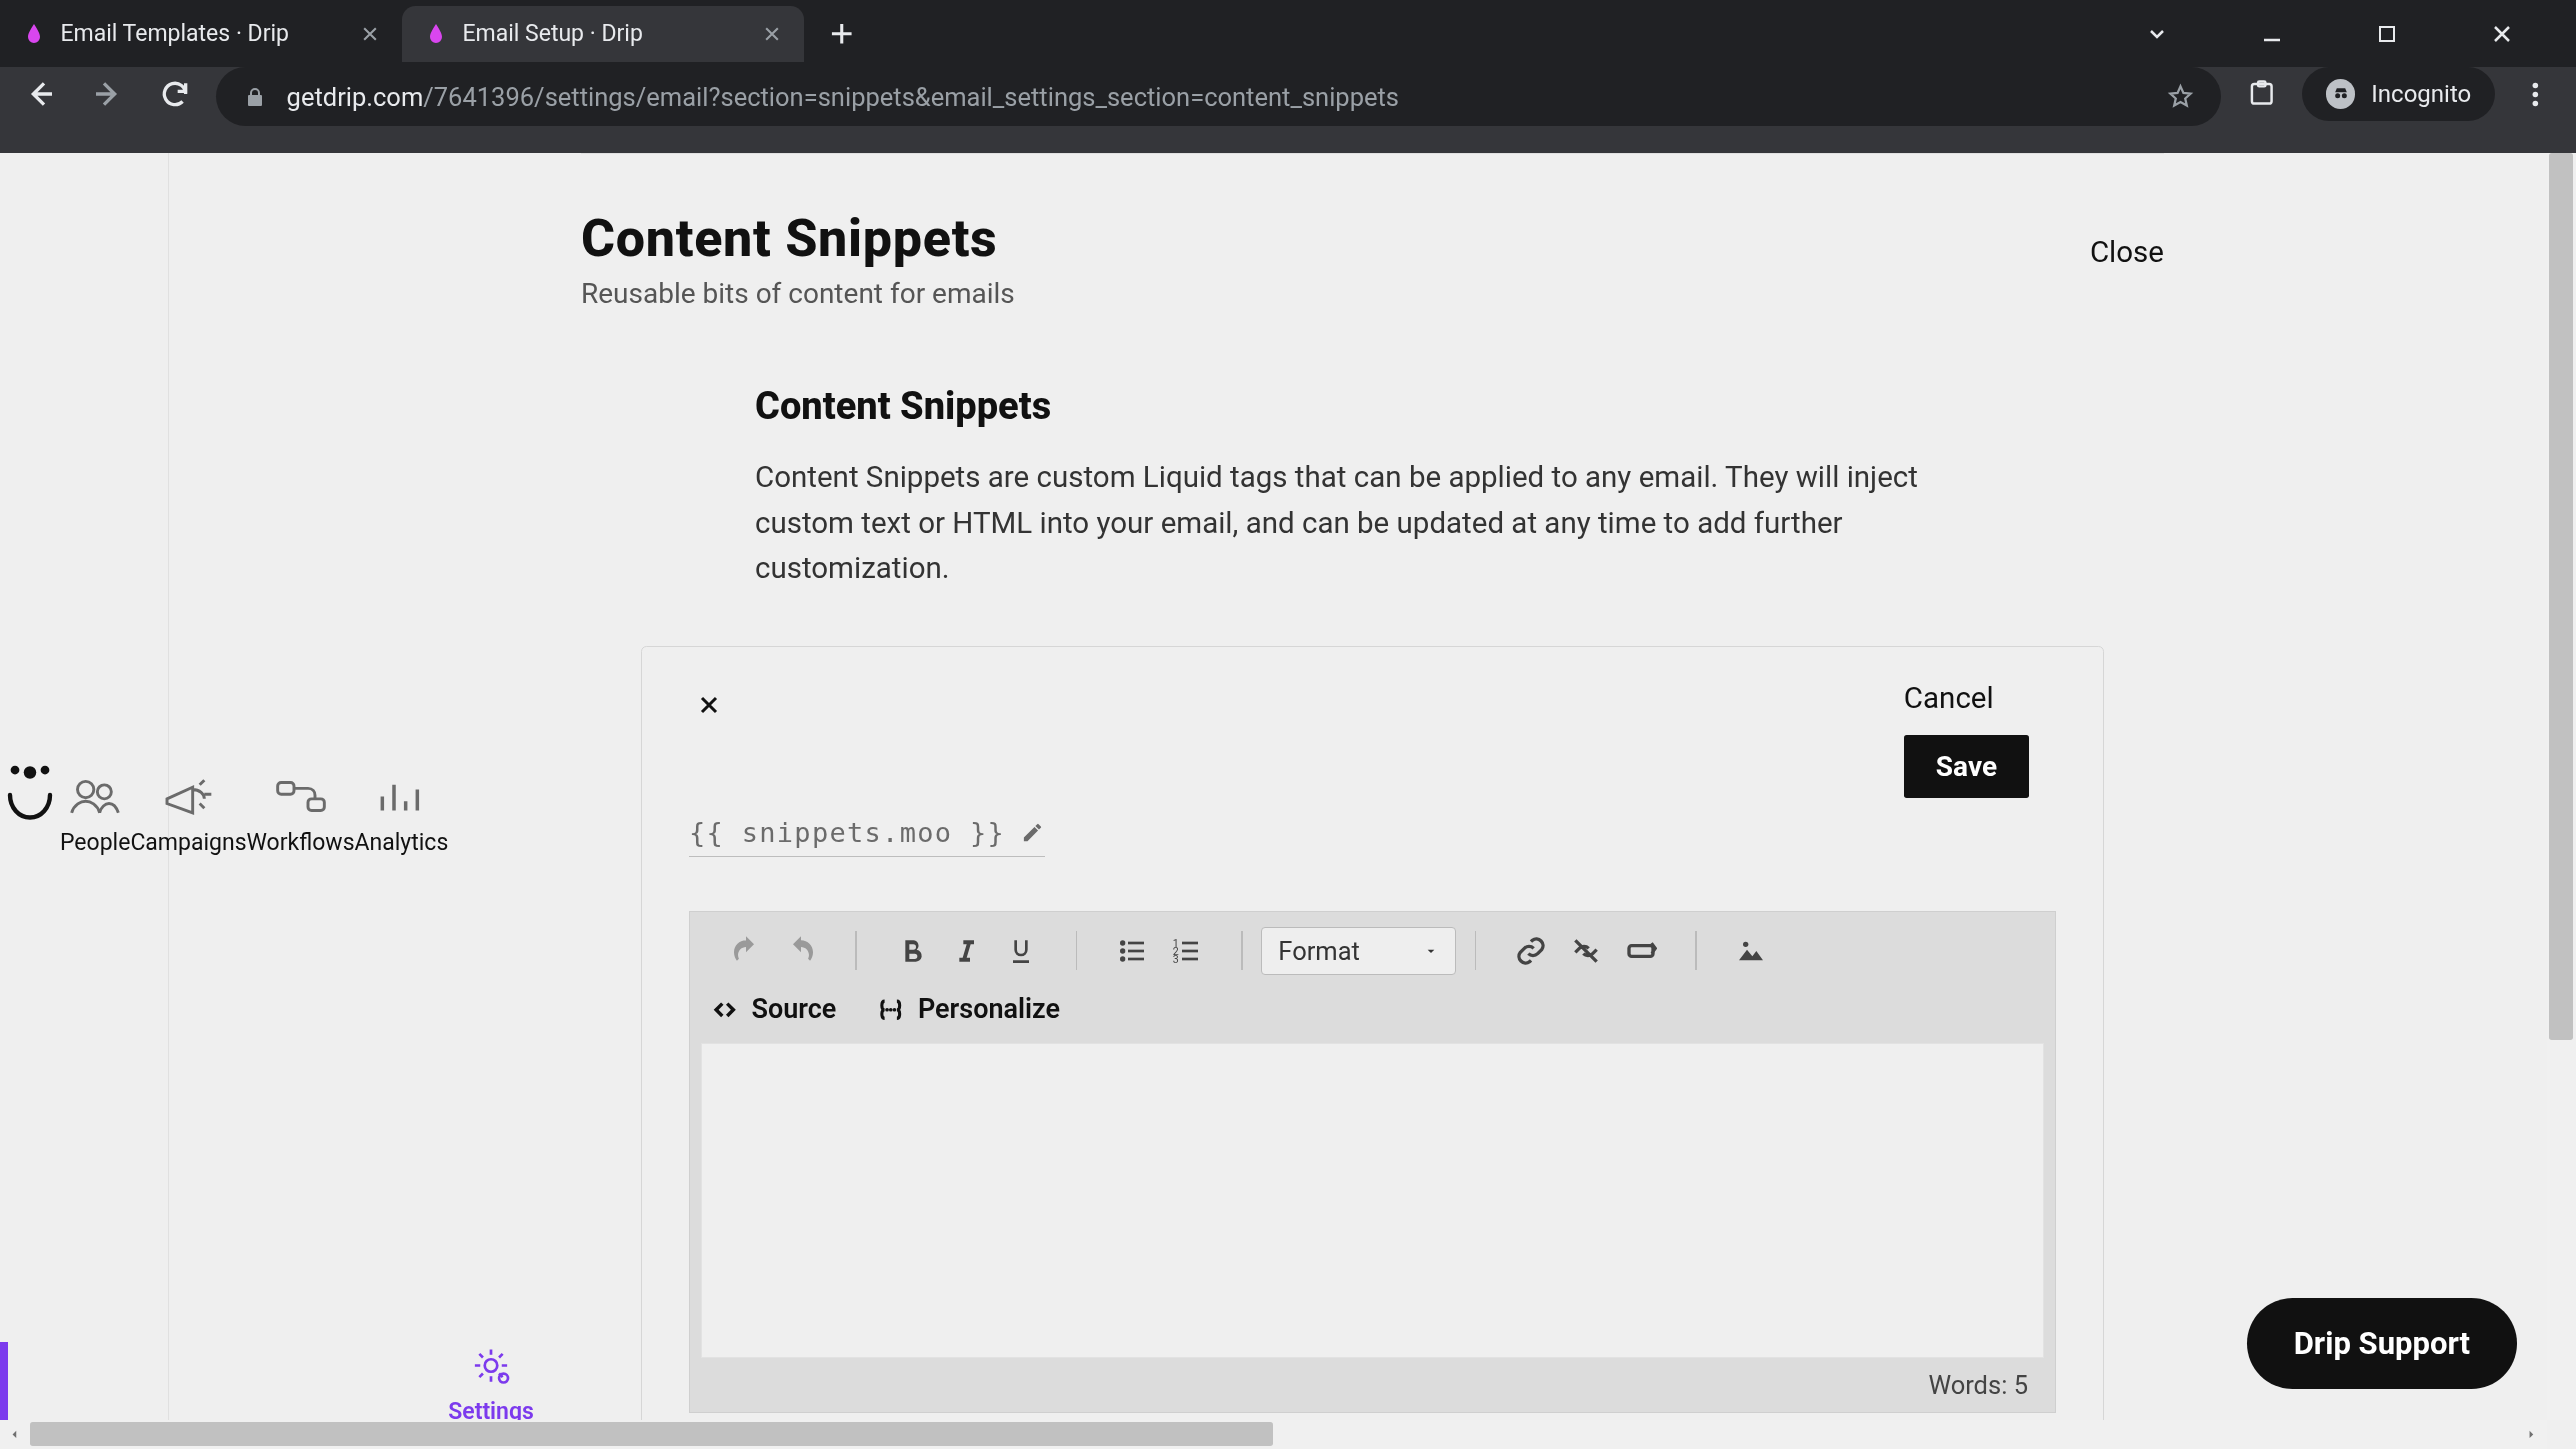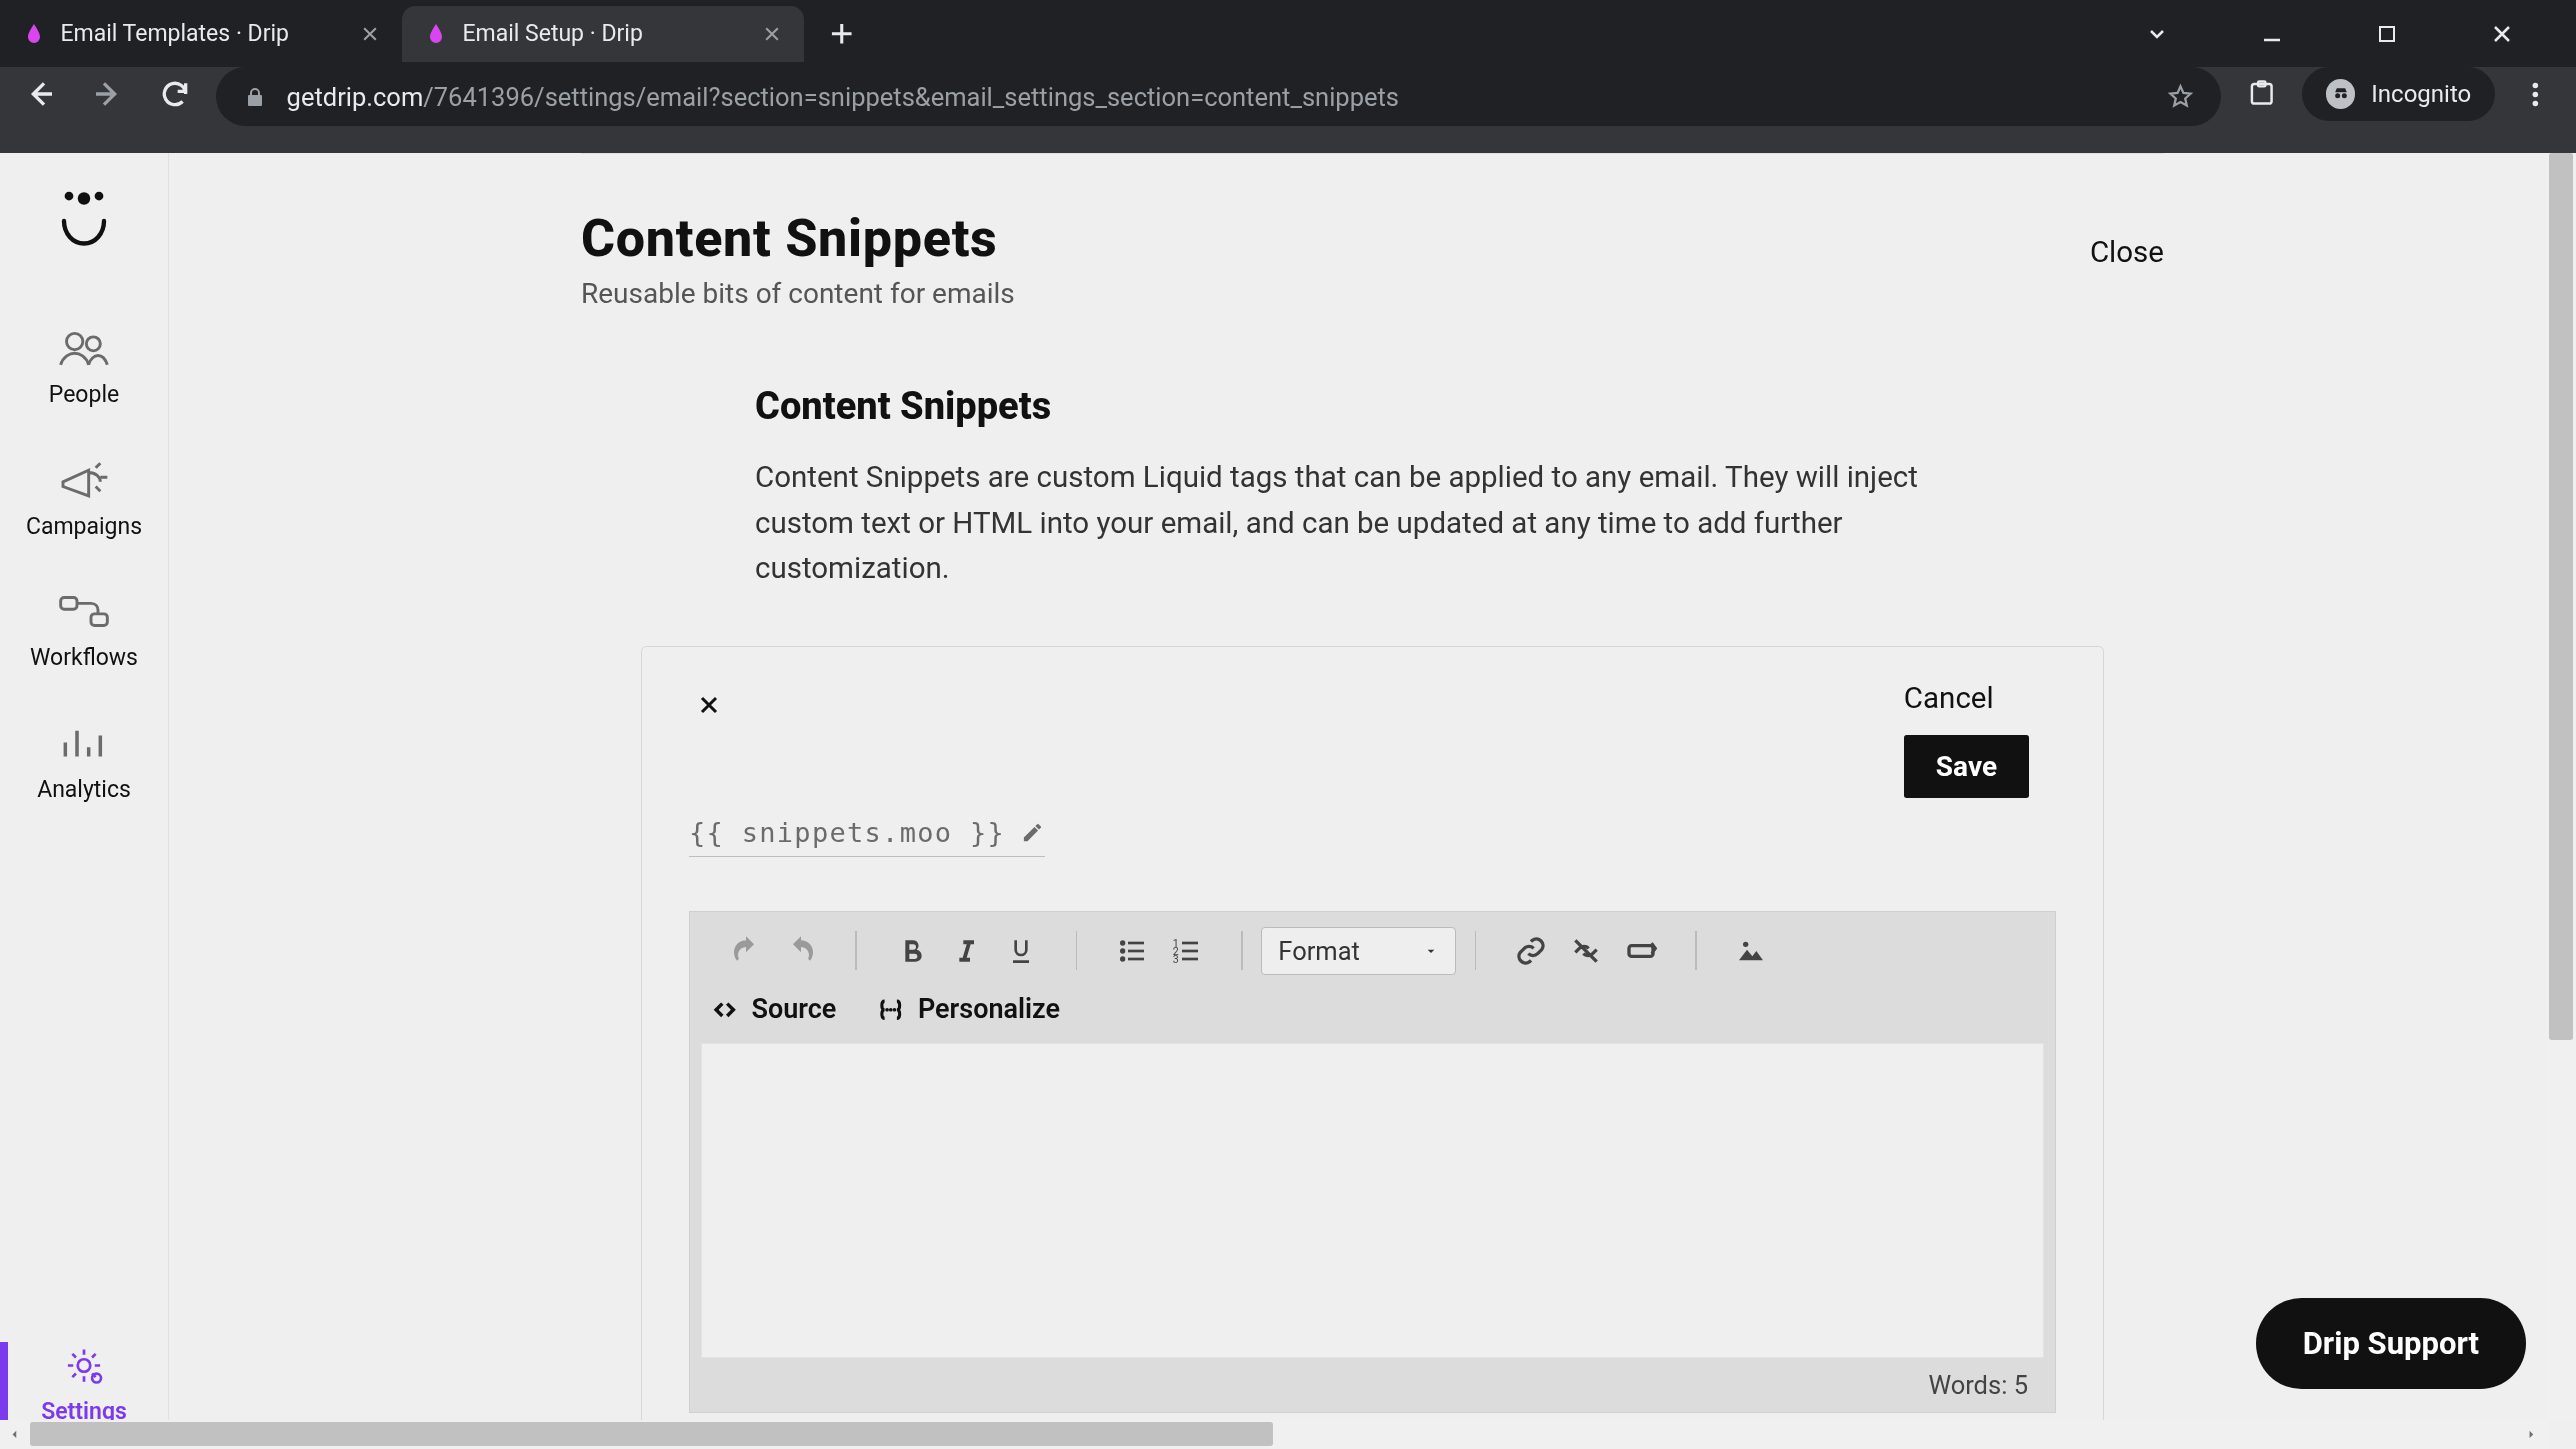--- a/index.html
+++ b/index.html
@@ -43,21 +43,21 @@
 .page { position: relative; width: 100%; height: calc(1449px - 153px); background: #efefef; display: flex; }
 .vscroll { position: absolute; right: 0; top: 0; width: 29.5px; height: calc(100% - 29.5px); background: #f0f0f0; }
 .vscroll .thumb { position: absolute; left: 2.7px; width: 24px; background: #c1c1c1; border-radius: 2.7px; }
 .hscroll { position: absolute; left: 0; bottom: 0; height: 29.5px; width: calc(100% - 29.5px); background: #f0f0f0; display: flex; align-items: center; }
 .hscroll .arrow { width: 29.5px; height: 29.5px; display: flex; align-items: center; justify-content: center; color: #707070; }
 .hscroll .arrow svg { width: 14.8px; height: 14.8px; }
 .hscroll .track { flex: 1; height: 24px; position: relative; }
 .hscroll .thumb { position: absolute; top: 0; height: 24px; background: #c1c1c1; border-radius: 2.7px; }
 
 
-.sidebar { width: 169px; height: 100%; background: #efefef; border-right: 1.3px solid #e0e0e0; display: flex; flex-direction: column; align-items: center; padding-top: 27px; position: relative; }
+.sidebar { width: 169px; height: 100%; background: #efefef; border-right: 1.3px solid #e0e0e0; display: flex; flex-direction: row; align-items: center; padding-top: 27px; position: relative; }
 .sb-logo { width: 67px; height: 81px; display: flex; align-items: center; justify-content: center; color: #111; margin-bottom: 40px; }
 .sb-logo svg { width: 60px; height: 74px; }
 .sb-item { width: 100%; display: flex; flex-direction: column; align-items: center; gap: 9.4px; padding: 24px 0; color: #111; cursor: pointer; }
 .sb-item .icon { width: 60px; height: 47px; display: flex; align-items: center; justify-content: center; color: #6b6b6b; }
 .sb-item .icon svg { width: 56px; height: 43px; }
 .sb-item .label { font-size: 23px; color: #111; }
 .sb-item.active .label { color: #7c3aed; font-weight: 600; }
 .sb-item.active .icon { color: #7c3aed; }
 .sb-item.active::before { content: ""; position: absolute; left: 0; width: 8px; height: 141px; background: #7c3aed; }
 .sb-bottom { margin-top: auto; width: 100%; }
@@ -99,21 +99,21 @@
 .format-select { height: 48px; min-width: 195px; background: #eee; border: 1.3px solid #bbb; border-radius: 4px; display: flex; align-items: center; justify-content: space-between; padding: 0 16px; color: #333; font-size: 25.5px; }
 .format-select svg { width: 16px; height: 16px; }
 
 .toolbar2 { display: flex; align-items: center; padding: 4px 20px 17.4px 20px; gap: 40px; }
 .src-btn, .pers-btn { display: flex; align-items: center; gap: 12px; color: #111; font-size: 27px; font-weight: 600; cursor: pointer; }
 .src-btn svg, .pers-btn svg { width: 29.5px; height: 25.5px; }
 
 .editor-area { background: #efefef; margin: 0 10.7px; height: 315px; border: 1.3px solid #e2e2e2; }
 .editor-footer { display: flex; justify-content: flex-end; padding: 12px 27px; color: #444; font-size: 25.5px; }
 
-.support-pill { position: absolute; right: 50px; bottom: 60px; background: #111; color: #fff; font-size: 31px; font-weight: 700; padding: 27px 47px; border-radius: 54px; cursor: pointer; text-align: center; }
+.support-pill { position: absolute; right: 59px; bottom: 60px; background: #111; color: #fff; font-size: 31px; font-weight: 700; padding: 27px 47px; border-radius: 54px; cursor: pointer; text-align: center; }
 </style>
 </head>
 <body>
 
 <div class="browser-chrome">
   <div class="tab-strip">
     <div class="tab">
       <span class="favicon">
         <svg viewBox="0 0 24 24" fill="currentColor">
             <path d="M12 2C9 7 6 11 6 15a6 6 0 1012 0c0-4-3-8-6-13z"></path>

